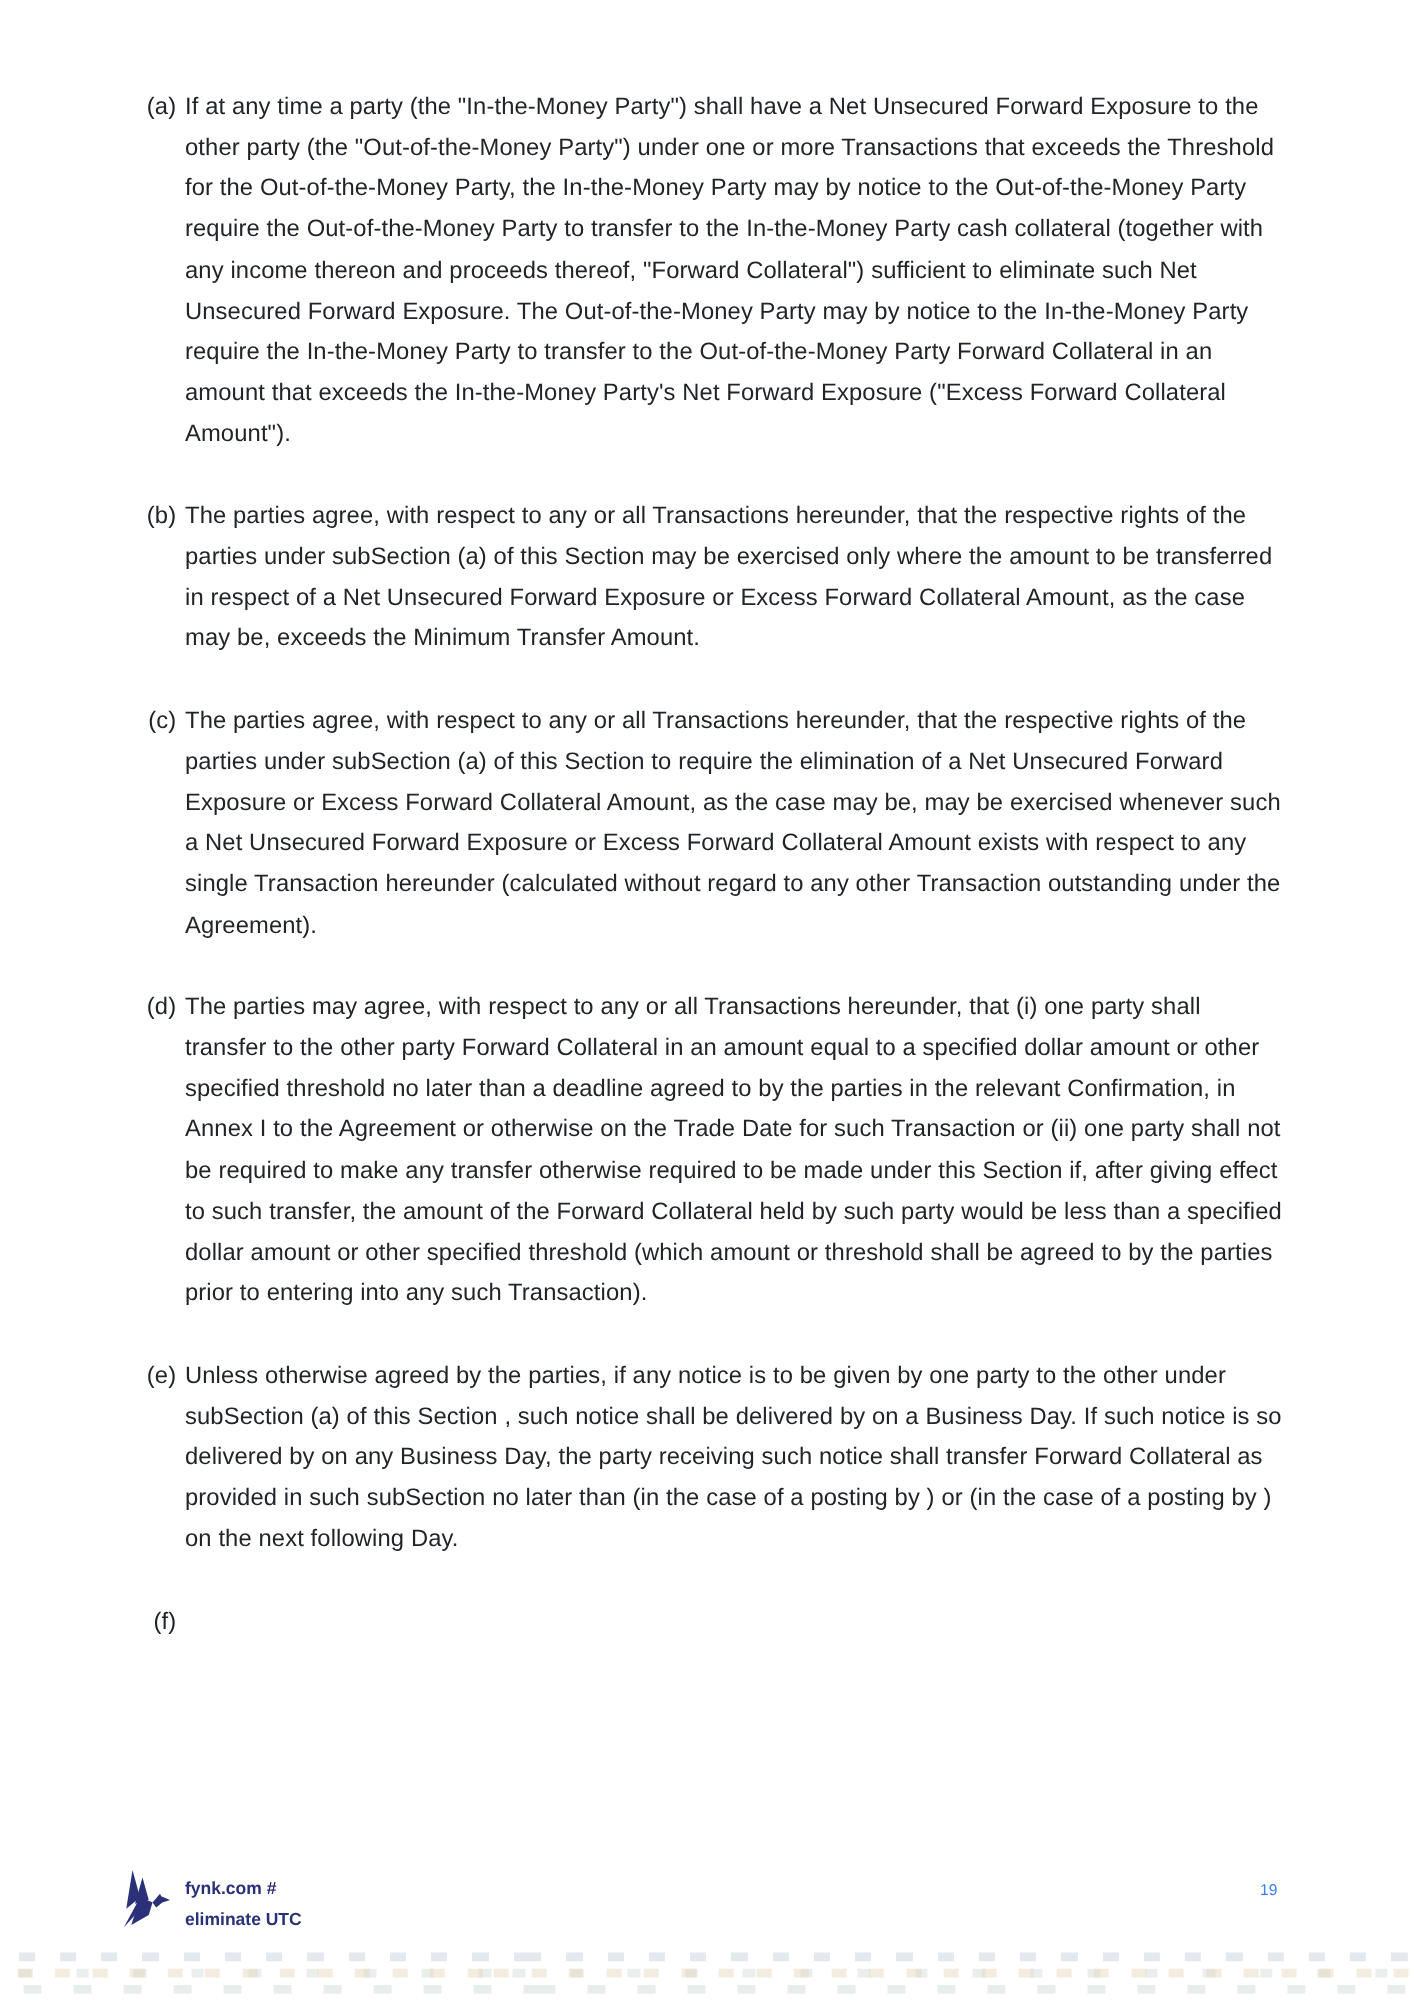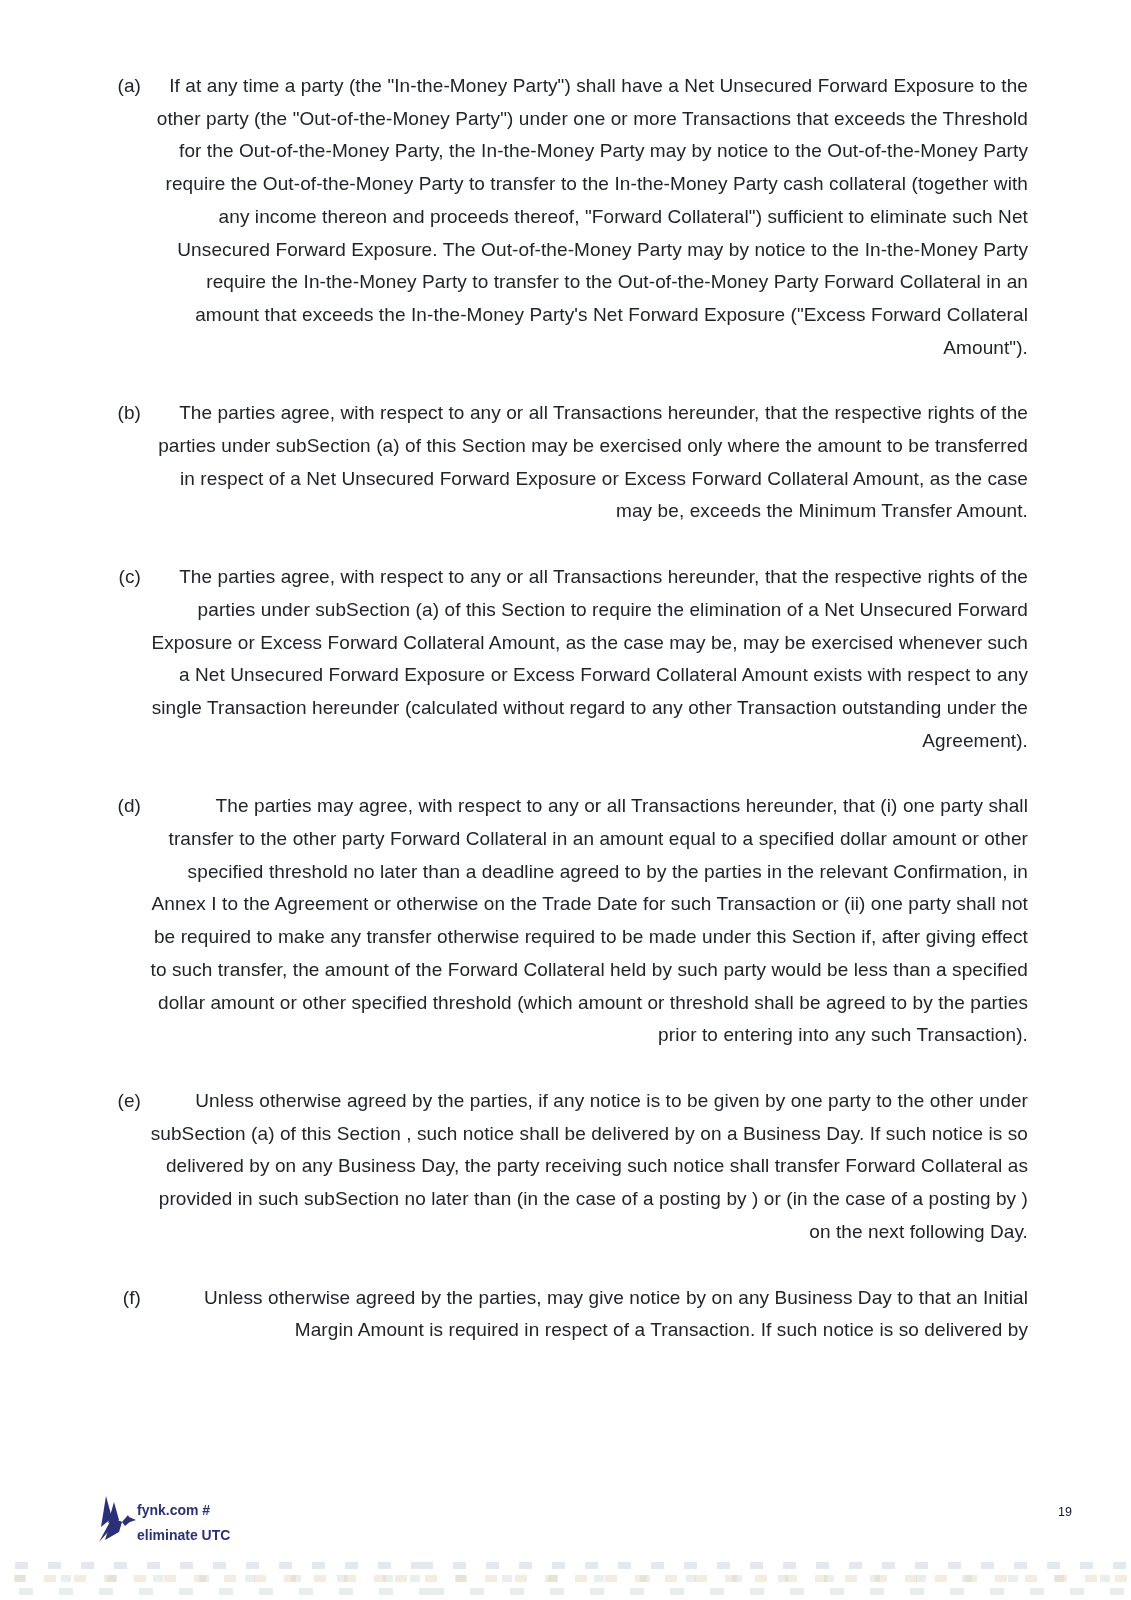--- a/index.html
+++ b/index.html
@@ -26,50 +26,51 @@
     margin-bottom: 33px;
     font-size: 19px;
     line-height: 32.7px;
     letter-spacing: 0.1px;
   }
   .clause .label {
     text-align: right;
     white-space: nowrap;
   }
   .clause .text {
-    text-align: right;
+    text-align: left;
   }
   .footer {
     position: absolute;
     left: 95px;
     top: 1494px;
     display: flex;
     align-items: flex-start;
+    gap: 11px;
   }
   .footer .logo {
     width: 42px;
     height: 52px;
     flex: 0 0 auto;
   }
   .footer .brand {
     display: flex;
     flex-direction: column;
     gap: 5px;
     padding-top: 6px;
     font-size: 14px;
     font-weight: bold;
     color: #2b3178;
     line-height: 1.45;
   }
   .page-number {
     position: absolute;
-    left: 1058px;
+    left: 1008px;
     top: 1505px;
     font-size: 12.5px;
-    color: #0f172a;
+    color: #3b82f6;
   }
   .next-page-preview {
     position: absolute;
     left: 0;
     top: 1560px;
     width: 1131px;
     height: 40px;
     overflow: hidden;
   }
   .dash-row {
@@ -122,21 +123,20 @@
       <div class="text">The parties may agree, with respect to any or all Transactions hereunder, that (i) one party shall transfer to the other party Forward Collateral in an amount equal to a specified dollar amount or other specified threshold no later than a deadline agreed to by the parties in the relevant Confirmation, in Annex I to the Agreement or otherwise on the Trade Date for such Transaction or (ii) one party shall not be required to make any transfer otherwise required to be made under this Section if, after giving effect to such transfer, the amount of the Forward Collateral held by such party would be less than a specified dollar amount or other specified threshold (which amount or threshold shall be agreed to by the parties prior to entering into any such Transaction).</div>
     </div>
 
     <div class="clause">
       <div class="label">(e)</div>
       <div class="text">Unless otherwise agreed by the parties, if any notice is to be given by one party to the other under subSection (a) of this Section , such notice shall be delivered by on a Business Day. If such notice is so delivered by on any Business Day, the party receiving such notice shall transfer Forward Collateral as provided in such subSection no later than (in the case of a posting by ) or (in the case of a posting by ) on the next following Day.</div>
     </div>
 
     <div class="clause">
       <div class="label">(f)</div>
-      <div class="text">Unless otherwise agreed by the parties, may give notice by on any Business Day to that an Initial Margin Amount is required in respect of a Transaction. If such notice is so delivered by</div>
     </div>
 
   </div>
 
   <div class="footer">
     <span class="logo">
       <svg viewBox="0 0 42 52" width="42" height="52" aria-hidden="true">
         <g fill="#2b3178">
           <polygon points="11,2 17,24 6,33"></polygon>
           <polygon points="19,8 24,26 13,29"></polygon>

